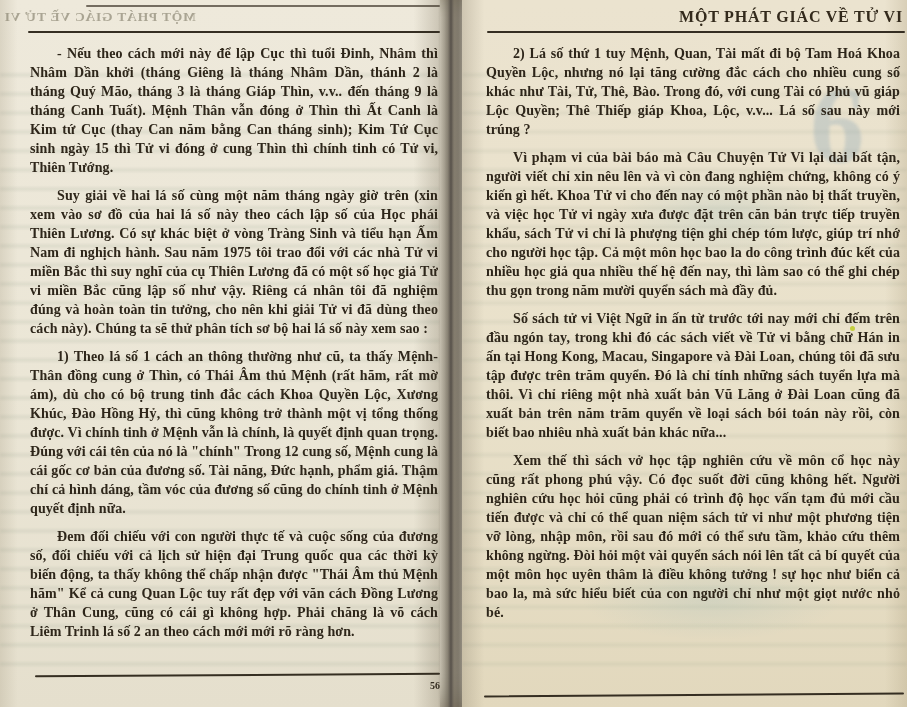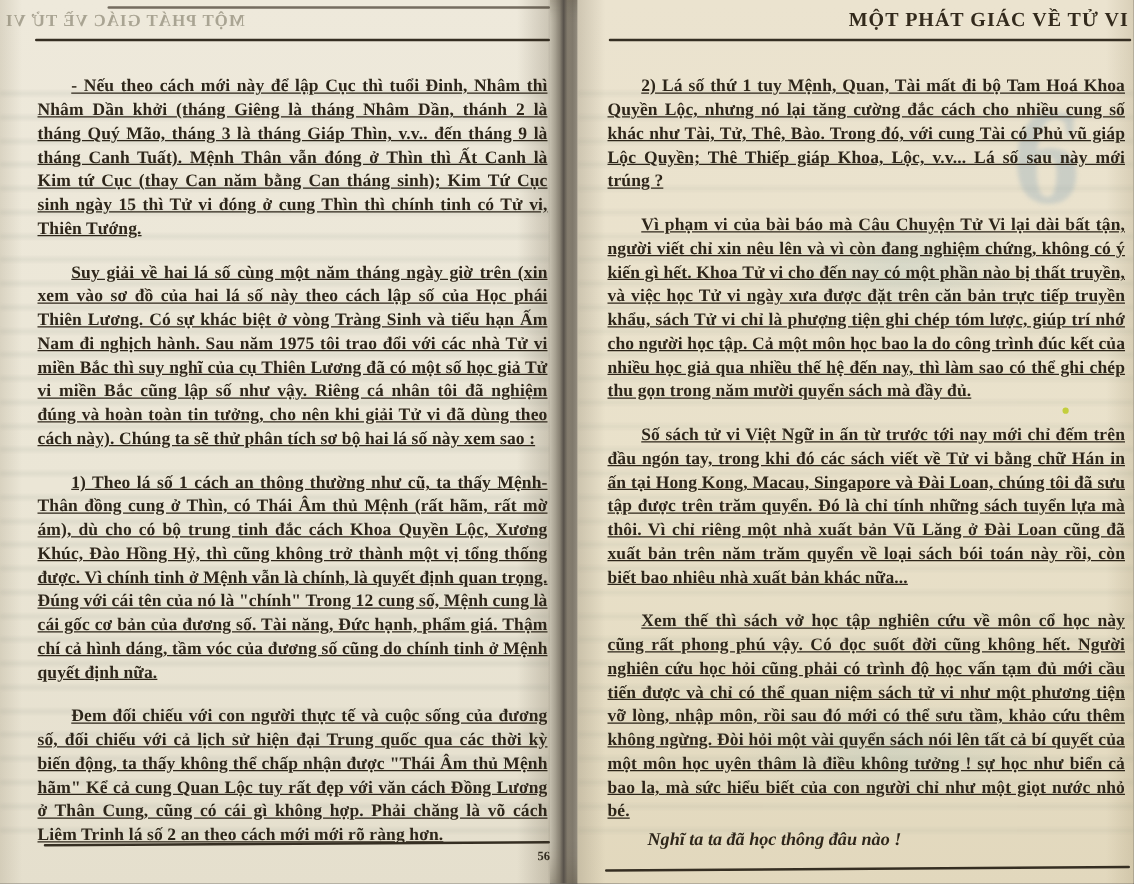--- a/index.html
+++ b/index.html
@@ -34,21 +34,21 @@
                 #57514a 50%, rgba(105,96,80,0.5) 62%, rgba(110,100,82,0) 100%);
   }
   .body-text {
     position: absolute;
     font-size: 14px; line-height: 19px; font-weight: bold;
     text-align: justify; color: #2e261a;
     letter-spacing: 0.1px;
   }
   #left-text  { left: 30px;  top: 44px; width: 408px; }
   #right-text { left: 24px;  top: 44px; width: 414px; }
-  .body-text p { margin: 16px 0 9px 0; text-indent: 27px; text-decoration: underline; }
+  .body-text p { margin: 0 0 9px 0; text-indent: 27px; }
   .rule {
     position: absolute; height: 2px; background: #352e22;
     border-radius: 1px;
   }
   .rule.thin { height: 2px; background: rgba(58,50,38,0.85); }
   .header-title {
     position: absolute; top: 8px; right: 4px;
     font-size: 16px; font-weight: bold; letter-spacing: 0.8px;
     color: #332a1c; white-space: nowrap;
   }
@@ -136,18 +136,17 @@
 
     <div class="body-text" id="right-text">
       <p>2) Lá số thứ 1 tuy Mệnh, Quan, Tài mất đi bộ Tam Hoá Khoa Quyền Lộc, nhưng nó lại tăng cường đắc cách cho nhiều cung số khác như Tài, Tử, Thê, Bào. Trong  đó, với cung Tài có Phủ vũ giáp Lộc Quyền; Thê Thiếp giáp Khoa, Lộc, v.v... Lá số sau này mới trúng ?</p>
       <p>Vì phạm vi của bài báo mà Câu Chuyện Tử Vi lại dài bất tận, người viết chỉ xin nêu lên và vì còn đang nghiệm chứng, không có ý kiến gì hết. Khoa Tử vi cho đến nay  có một phần nào bị thất truyền, và việc học Tử vi ngày xưa được đặt trên căn bản trực tiếp truyền khẩu, sách Tử vi chỉ là phượng tiện ghi chép tóm lược, giúp trí nhớ cho người học tập. Cả một môn học bao la do công trình đúc kết của nhiều học giả qua nhiều thế hệ đến nay, thì làm sao có thể ghi chép thu gọn trong năm mười quyển sách mà đầy đủ.</p>
       <p>Số sách tử vi Việt Ngữ in ấn từ trước tới nay mới chỉ đếm trên đầu ngón tay, trong khi đó các sách viết về Tử vi bằng chữ Hán in ấn tại Hong Kong, Macau, Singapore và Đài Loan, chúng tôi đã sưu tập được trên trăm quyển. Đó là chỉ tính những sách tuyển lựa mà thôi. Vì chỉ riêng một nhà xuất bản Vũ Lăng ở Đài Loan cũng đã xuất bản trên năm trăm quyển về loại sách bói toán này rồi, còn biết bao nhiêu nhà xuất bản khác nữa...</p>
       <p>Xem thế thì sách vở học tập nghiên cứu về môn cổ học này cũng rất phong phú vậy. Có đọc suốt đời cũng không hết. Người nghiên cứu học hỏi cũng phải có trình độ học vấn tạm đủ mới cầu tiến được và chỉ có thể quan niệm sách tử vi như một phương tiện vỡ lòng, nhập môn, rồi sau đó mới có thể sưu tầm, khảo cứu thêm không ngừng. Đòi hỏi một vài quyển sách nói lên tất cả bí quyết của một môn học uyên thâm là điều không tưởng ! sự học như biển cả bao la, mà sức hiểu biết của con người chỉ như một giọt nước nhỏ bé.</p>
     </div>
 
     <div class="dot" style="left:388px; top:326px;"></div>
 
-    <div class="footer-quote">Nghĩ ta ta đã học thông đâu nào !</div>
 
     <div class="rule" style="left:22px; top:694px; width:420px; transform:rotate(-0.4deg);"></div>
   </div>
 
 </div>
 
 </body></html>

